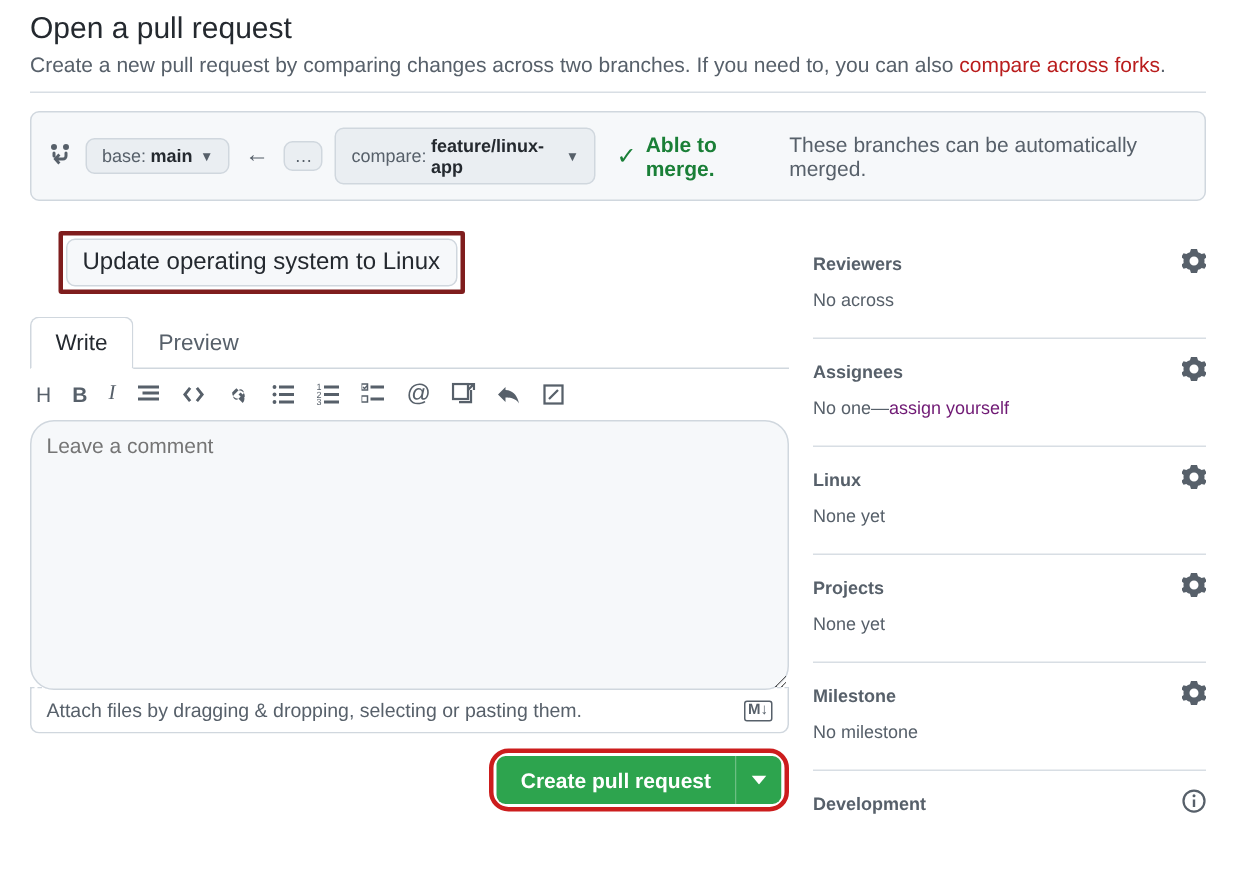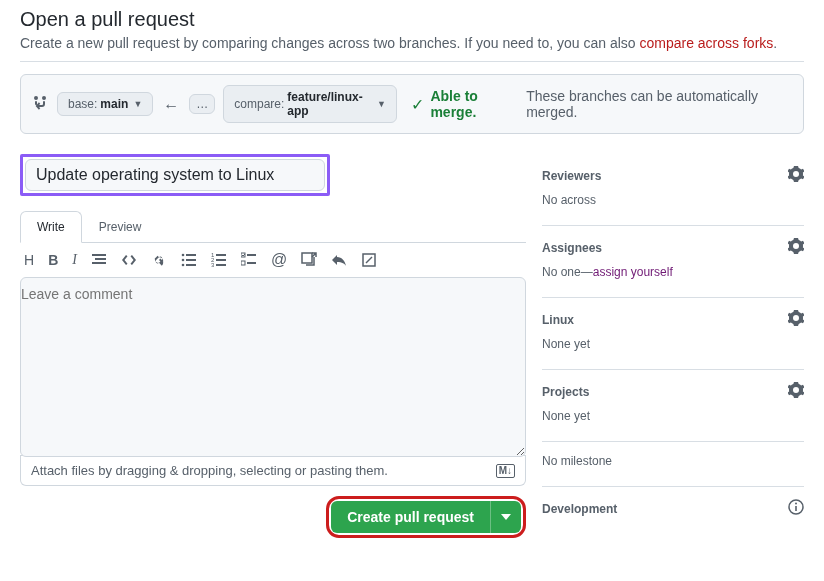--- a/index.html
+++ b/index.html
@@ -64,44 +64,45 @@
   .merge-status { display:flex; align-items:center; gap:6px; margin-left:6px; }
   .check { color:#1a7f37; font-size:16px; }
   .merge-able { color:#1a7f37; font-weight:600; }
   .merge-msg { color:#57606a; }
 
   .main-row { display:flex; gap:16px; }
   .left-col { flex: 0 0 506px; }
   .right-col { flex: 1; }
 
   .title-wrap {
-    border: 3px solid #8b5cf6;
+    border: 3px solid #7f1d1d;
     border-radius: 2px;
     padding: 2px;
     margin-bottom: 14px;
-    width: 310px;
+    width: 271px;
+    margin-left: 19px;
   }
   .title-input {
     width: 100%;
     background:#f6f8fa;
     border:1px solid #d0d7de;
     border-radius:6px;
     padding:6px 10px;
     font-size:16px;
     color:#24292f;
   }
 
   .tabs {
     display:flex;
     border-bottom:1px solid #d0d7de;
     gap:0;
   }
   .tab {
     padding:8px 16px;
-    font-size:12px;
+    font-size:15px;
     cursor:pointer;
     color:#57606a;
     border: 1px solid transparent;
     border-bottom:none;
     position:relative;
     top:1px;
   }
   .tab.active {
     color:#24292f;
     border-color:#d0d7de;
@@ -118,22 +119,22 @@
     color:#57606a;
   }
   .toolbar .tool { cursor:pointer; display:flex; align-items:center; }
   .toolbar svg { fill:#57606a; }
 
   .comment-box {
     width:100%;
     height:180px;
     border:1px solid #d0d7de;
     background:#f6f8fa;
-    border-radius:6px;
-    padding:8px 0;
+    border-radius:16px;
+    padding:8px 10px;
     font-size:14px;
     font-family:inherit;
     resize:vertical;
   }
   .attach-bar {
     border:1px solid #d0d7de;
     border-top:1px dashed #d0d7de;
     border-radius:0 0 6px 6px;
     margin-top:-5px;
     padding:7px 10px;
@@ -376,20 +377,26 @@
       <div class="side-header">
         <span>Projects</span>
         <span class="gear"><svg width="16" height="16" viewBox="0 0 16 16">
               <path fill="#57606a" d="M8 5a3 3 0 1 0 0 6 3 3 0 0 0 0-6zm7 3c0 .5 0 1-.1 1.4l1.6 1.2-1.5 2.6-1.9-.6c-.7.6-1.5 1-2.4 1.3L10 16H6l-.7-2.1c-.9-.3-1.7-.7-2.4-1.3l-1.9.6L-.5 10.6l1.6-1.2C1 9 1 8.5 1 8s0-1 .1-1.4L-.5 5.4 1 2.8l1.9.6c.7-.6 1.5-1 2.4-1.3L6 0h4l.7 2.1c.9.3 1.7.7 2.4 1.3l1.9-.6 1.5 2.6-1.6 1.2c.1.4.1.9.1 1.4z"></path>
             </svg></span>
       </div>
       <div class="side-value">None yet</div>
     </div>
 
     <div class="side-section">
+      <div class="side-header">
+        <span>Milestone</span>
+        <span class="gear"><svg width="16" height="16" viewBox="0 0 16 16">
+              <path fill="#57606a" d="M8 5a3 3 0 1 0 0 6 3 3 0 0 0 0-6zm7 3c0 .5 0 1-.1 1.4l1.6 1.2-1.5 2.6-1.9-.6c-.7.6-1.5 1-2.4 1.3L10 16H6l-.7-2.1c-.9-.3-1.7-.7-2.4-1.3l-1.9.6L-.5 10.6l1.6-1.2C1 9 1 8.5 1 8s0-1 .1-1.4L-.5 5.4 1 2.8l1.9.6c.7-.6 1.5-1 2.4-1.3L6 0h4l.7 2.1c.9.3 1.7.7 2.4 1.3l1.9-.6 1.5 2.6-1.6 1.2c.1.4.1.9.1 1.4z"></path>
+            </svg></span>
+      </div>
       <div class="side-value">No milestone</div>
     </div>
 
     <div class="side-section">
       <div class="side-header">
         <span>Development</span>
         <span class="gear"><svg width="16" height="16" viewBox="0 0 16 16">
               <circle cx="8" cy="8" r="7" fill="none" stroke="#57606a" stroke-width="1.5"></circle>
               <rect x="7.2" y="7" width="1.6" height="5" fill="#57606a"></rect>
               <circle cx="8" cy="4.5" r="1" fill="#57606a"></circle>

